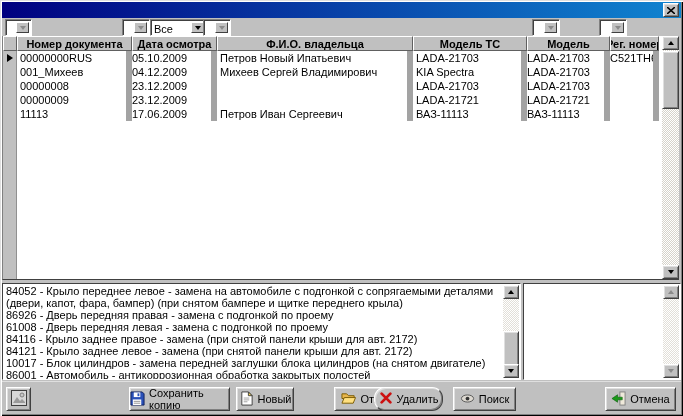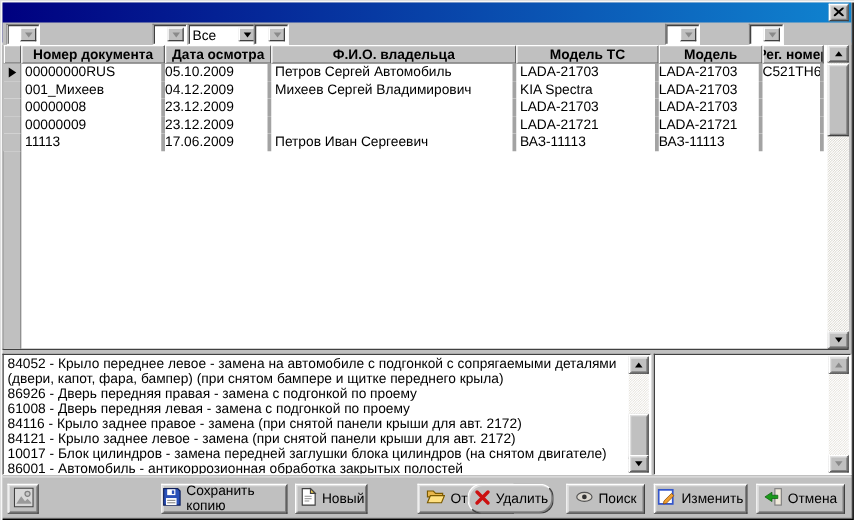--- a/index.html
+++ b/index.html
@@ -50,21 +50,21 @@
     background:#fff; border-left:1px solid #808080; border-bottom:1px solid #404040;
   }
   .ind-col { position:absolute; left:0; top:15px; bottom:0; width:14px; background:#c0c0c0; border-right:1px solid #909090; }
   .gheader { position:absolute; top:0; left:0; height:15px; display:flex; }
   .hcell {
     background:#c0c0c0; border:1px solid; border-color:#fff #606060 #606060 #fff;
     display:flex; align-items:center; justify-content:center;
     overflow:hidden; white-space:nowrap; flex:none;font-weight:bold;
   }
   .grow { position:absolute; left:0; height:14px; display:flex; background:#fff; }
-  .cell { padding:1px 3px 0 3px; border-right:3px solid #a3a3a3; overflow:hidden; white-space:nowrap; flex:none; }
+  .cell { padding:1px 3px 0 3px; border-right:6px solid #a3a3a3; overflow:hidden; white-space:nowrap; flex:none; }
   .ind { width:14px; background:#c0c0c0; border-right:1px solid #909090; display:flex; align-items:center; justify-content:center; flex:none; }
   .cur-row-tri { width:0; height:0; border-top:4px solid transparent; border-bottom:4px solid transparent; border-left:6px solid #000; }
   .w0{width:115px}.w1{width:85px}.w2{width:196px}.w3{width:114px}.w4{width:83px}.w5{width:49px}
   .ta-c{justify-content:center;text-align:center}
   .cell.ta-c{padding-left:0;padding-right:0;text-align:left}
   
   .vscroll {
     position:absolute; top:0; right:0; bottom:0; width:17px;
     background:#fff;
     background-image:linear-gradient(45deg,#d6d3ca 25%,transparent 25%,transparent 75%,#d6d3ca 75%),
@@ -178,21 +178,21 @@
       <div class="hcell w4">Модель</div>
       <div class="hcell w5">Рег. номер</div>
     </div>
 
     <div class="grow" style="top:15px">
       <div class="ind">
           <span class="cur-row-tri"></span>
         </div>
       <div class="cell w0">00000000RUS</div>
       <div class="cell w1 ta-c">05.10.2009</div>
-      <div class="cell w2">Петров Сергей Автомобиль</div>
+      <div class="cell w2">Петров Новый Ипатьевич</div>
       <div class="cell w3">LADA-21703</div>
       <div class="cell w4 ta-c">LADA-21703</div>
       <div class="cell w5 ta-c">C521TH63</div>
     </div>
     <div class="grow" style="top:29px">
       <div class="ind"></div>
       <div class="cell w0">001_Михеев</div>
       <div class="cell w1 ta-c">04.12.2009</div>
       <div class="cell w2">Михеев Сергей Владимирович</div>
       <div class="cell w3">KIA Spectra</div>
@@ -329,29 +329,20 @@
     <div class="btn" style="left:451px;width:63px;">
       <span>
         <svg width="15" height="15" viewBox="0 0 16 16">
           <ellipse cx="8" cy="8" rx="6.5" ry="3.8" fill="#dcd8d0" stroke="#555"></ellipse>
           <circle cx="8" cy="8" r="2" fill="#333"></circle>
         </svg>
       </span>
       <span>Поиск</span>
     </div>
 
-    <div class="btn" style="left:521px;width:75px;">
-      <span>
-        <svg width="15" height="15" viewBox="0 0 16 16">
-          <rect x="1" y="2" width="12" height="12" fill="#fff" stroke="#3355cc" stroke-width="1.5"></rect>
-          <path d="M5.5 11.5 L12 5 L14 7 L7.5 13.5 L5 14 z" fill="#f0a030" stroke="#804000" stroke-width="0.6"></path>
-        </svg>
-      </span>
-      <span>Изменить</span>
-    </div>
 
     <div class="btn" style="left:603px;width:71px;">
       <span>
         <svg width="15" height="15" viewBox="0 0 16 16">
           <rect x="9.5" y="1" width="5.5" height="14" fill="#efe9da" stroke="#808080"></rect>
           <path d="M1 8 L7 4 v2.6 h5 v2.8 h-5 V12 z" fill="#1a9a1a" stroke="#0a5a0a" stroke-width="0.6"></path>
         </svg>
       </span>
       <span>Отмена</span>
     </div>

